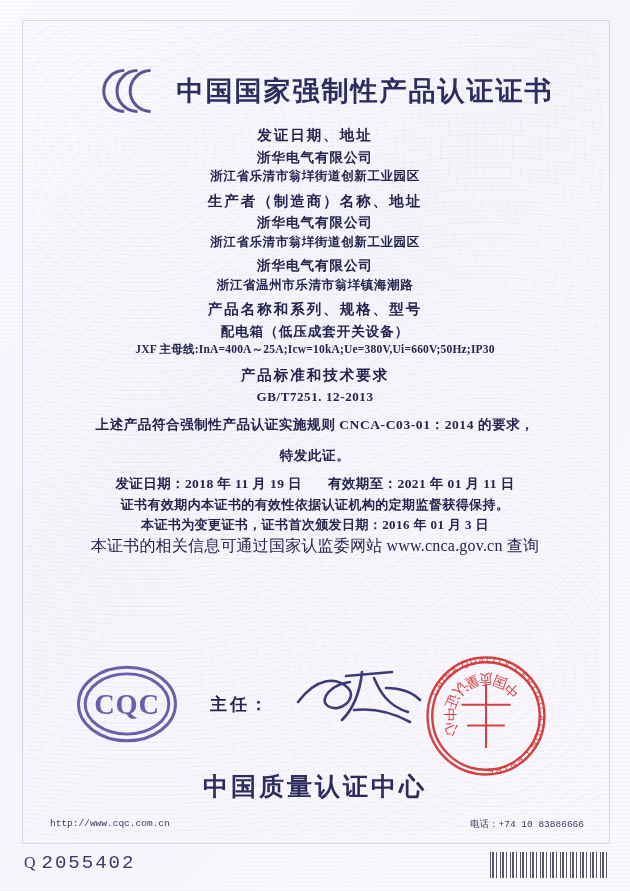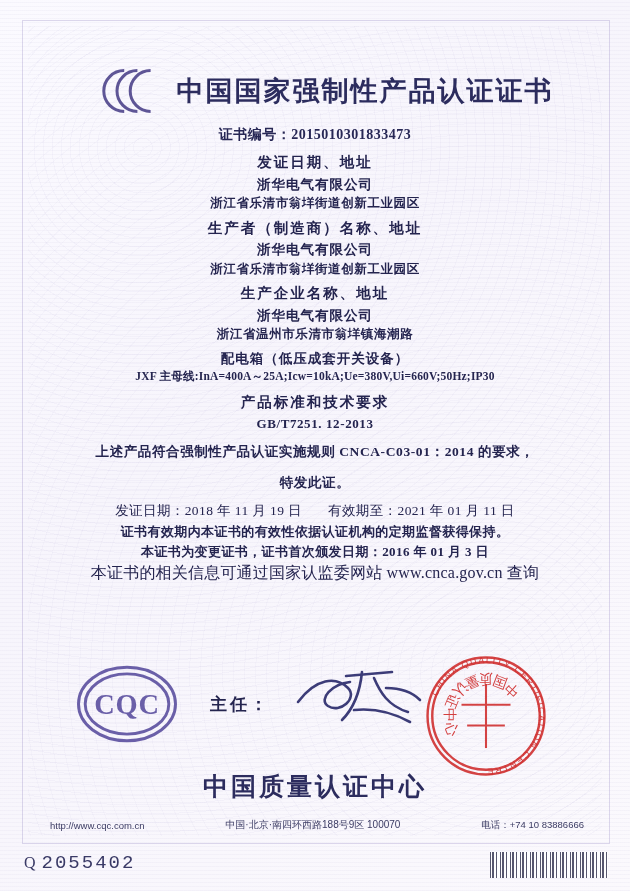--- a/index.html
+++ b/index.html
@@ -119,21 +119,21 @@
   .statement {
     font-size: 13.5px;
     font-weight: bold;
     letter-spacing: 0.6px;
     line-height: 1.55;
     margin-bottom: 10px;
     color: #24244f;
   }
   .dates {
     font-size: 13.5px;
-    font-weight: normal;
+    font-weight: bold;
     letter-spacing: 0.4px;
     margin-bottom: 8px;
     color: #24244f;
   }
   .dates .spacer { display: inline-block; width: 26px; }
   .note {
     font-size: 13px;
     font-weight: bold;
     letter-spacing: 0.4px;
     margin-bottom: 7px;
@@ -197,24 +197,24 @@
   }
 
   
   .footer {
     position: absolute;
     left: 50px;
     top: 818px;
     width: 534px;
     display: flex;
     justify-content: space-between;
-    align-items: center;
+    align-items: flex-start;
     font-size: 9.5px;
     color: #3b3b63;
-    font-family: Liberation Sans, sans-serif;
+    font-family: Liberation Mono, monospace;
   }
   .footer .mid {
     font-size: 10px;
   }
 
   .serial {
     position: absolute;
     left: 24px;
     top: 852px;
     font-family: "Liberation Mono", "DejaVu Sans Mono", monospace;
@@ -261,34 +261,33 @@
           <path d="M74 14 A34 34 0 1 0 74 82"></path>
           <path d="M96 14 A34 34 0 1 0 96 82"></path>
         </g>
       </svg>
     </div>
     <div class="title">中国国家强制性产品认证证书</div>
   </div>
 
   <div class="content">
 
-    <div class="row cert-no">证书编号：2015010301833473</div>
 
     <div class="row label">发证日期、地址</div>
     <div class="row value">浙华电气有限公司</div>
     <div class="row value small">浙江省乐清市翁垟街道创新工业园区</div>
 
     <div class="row label">生产者（制造商）名称、地址</div>
     <div class="row value">浙华电气有限公司</div>
     <div class="row value small">浙江省乐清市翁垟街道创新工业园区</div>
 
-    <div class="row label">生产企业名称、地址</div>
     <div class="row value">浙华电气有限公司</div>
     <div class="row value small">浙江省温州市乐清市翁垟镇海潮路</div>
 
+    <div class="row label">产品名称和系列、规格、型号</div>
     <div class="row value">配电箱（低压成套开关设备）</div>
     <div class="row value spec">JXF 主母线:InA=400A～25A;Icw=10kA;Ue=380V,Ui=660V;50Hz;IP30</div>
 
     <div class="row label">产品标准和技术要求</div>
     <div class="row value std">GB/T7251. 12-2013</div>
 
     <div class="row statement">上述产品符合强制性产品认证实施规则 CNCA-C03-01：2014 的要求，</div>
     <div class="row statement">特发此证。</div>
 
     <div class="row dates">
@@ -349,21 +348,20 @@
           <path d="M50 80 L90 80"></path>
         </g>
       </svg>
     </div>
   </div>
 
   <div class="org-name">中国质量认证中心</div>
 
   <div class="footer">
     <span>http://www.cqc.com.cn</span>
-    <span class="mid">中国·北京·南四环西路188号9区  100070</span>
     <span>电话：+74 10 83886666</span>
   </div>
 
   <div class="serial">
     <span class="q">Q</span><span>2055402</span>
   </div>
 
   <div class="barcode"></div>
 </div>
 

